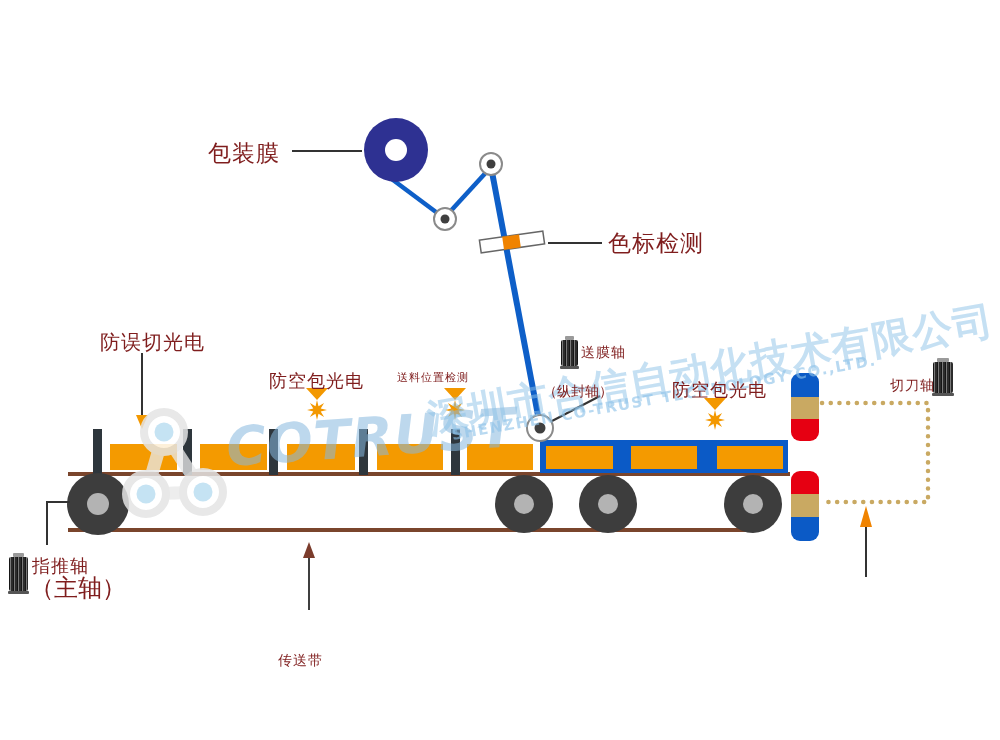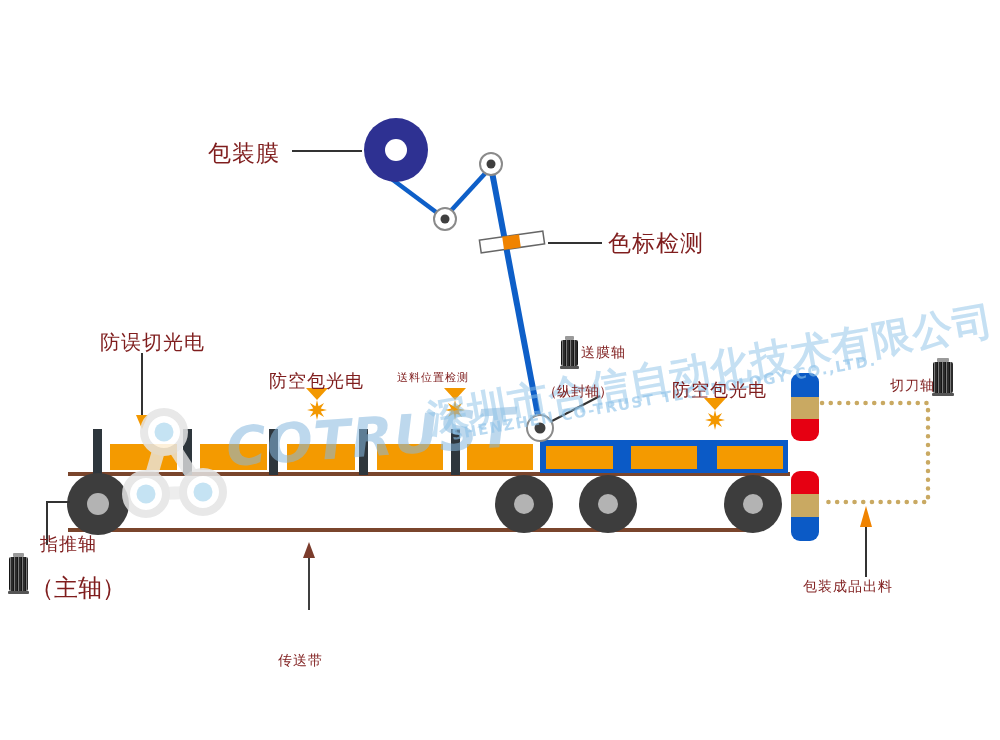--- a/index.html
+++ b/index.html
@@ -170,24 +170,23 @@
 
   <div class="lbl lbl-sm" style="left:397px;top:370px;">送料位置检测</div>
 
   <div class="lbl lbl-md" style="left:581px;top:344px;">送膜轴</div>
   <div class="lbl lbl-md" style="left:543px;top:383px;letter-spacing:0;">（纵封轴）</div>
 
   <div class="lbl lbl-sm" style="left:672px;top:378px;font-size:18px;">防空包光电</div>
 
   <div class="lbl lbl-md" style="left:890px;top:377px;">切刀轴</div>
 
-  <div class="lbl lbl-sm" style="left:32px;top:532px;font-size:18px;margin-left:8px;">指推轴</div>
+  <div class="lbl lbl-sm" style="left:32px;top:554px;font-size:18px;">指推轴</div>
   <div class="lbl lbl-sm" style="left:30px;top:572px;font-size:24px;letter-spacing:0;">（主轴）</div>
 
   <div class="lbl lbl-md" style="left:278px;top:612px;margin-top:40px;">传送带</div>
 
-  <div class="lbl lbl-md" style="left:803px;top:578px;">包装成品出料</div>
 
   <div class="motor" style="left:561px;top:340px;width:17px;height:26px;"></div>
   <div class="motor" style="left:933px;top:362px;width:20px;height:31px;"></div>
   <div class="motor" style="left:9px;top:557px;width:19px;height:34px;"></div>
 
 </div>
 
 </body></html>

